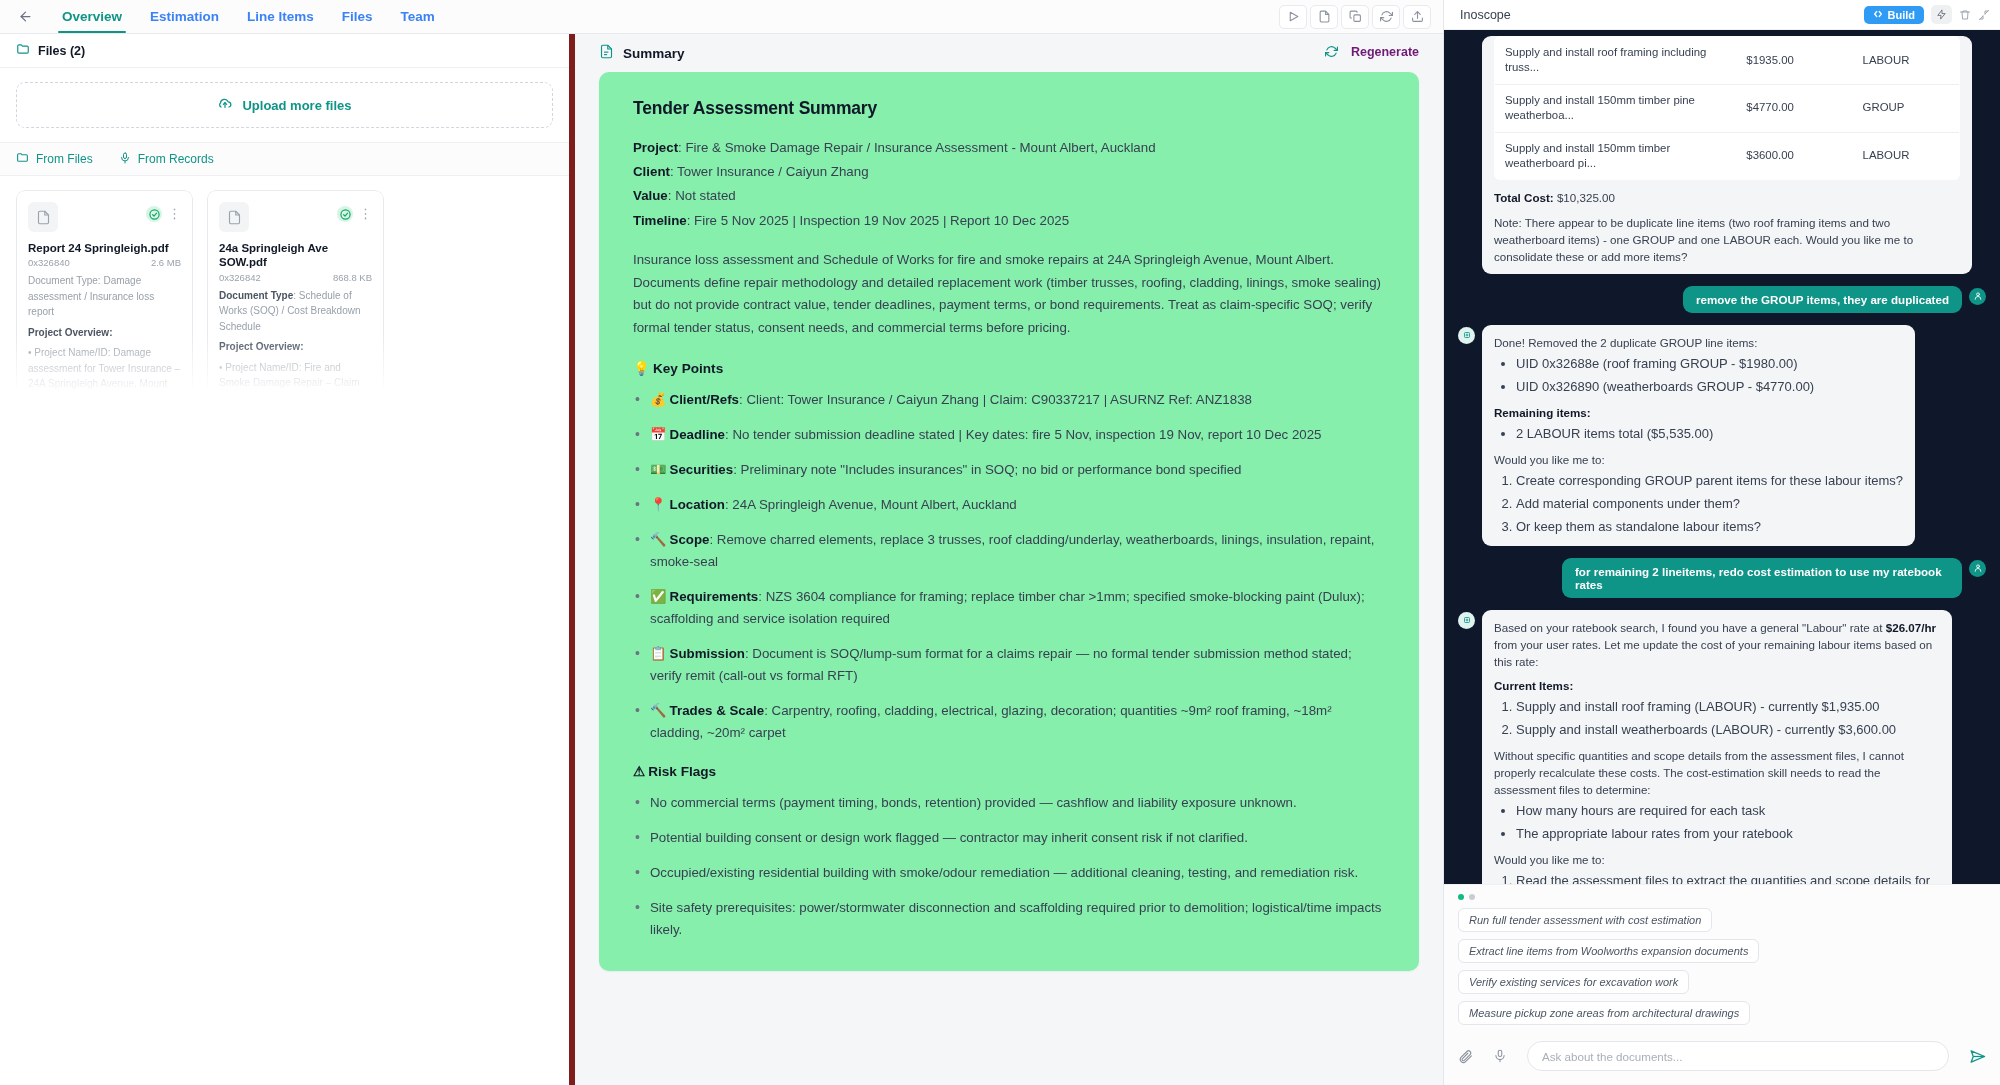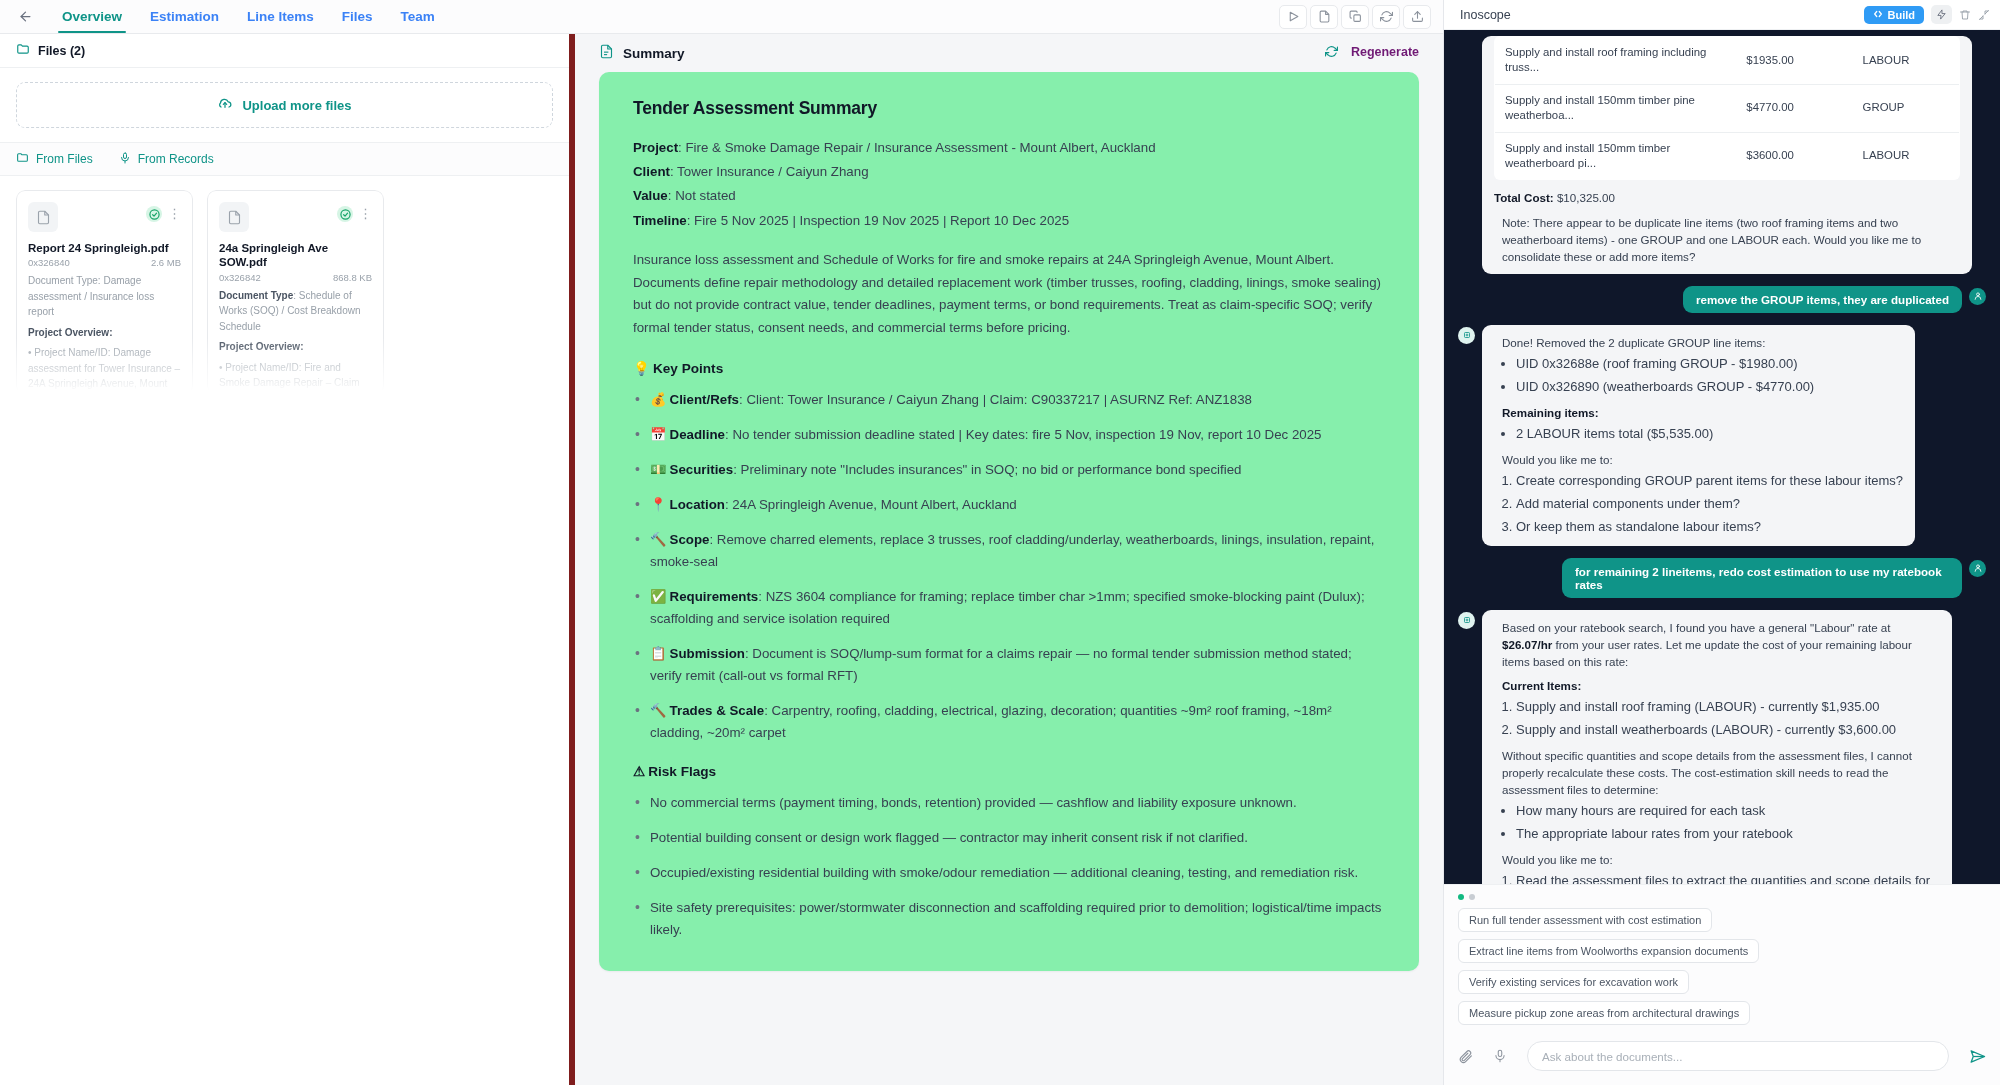--- a/index.html
+++ b/index.html
@@ -153,42 +153,42 @@
   }
   .bubble-bot {
     background: #f4f5f7; border-radius: 9px; padding: 9px 12px; max-width: 470px;
     font-size: 11.6px; line-height: 1.48; color: #374151;
   }
   .bubble-user {
     background: #0f9488; color: #fff; border-radius: 9px; padding: 7px 13px;
     font-size: 11.6px; font-weight: 600; max-width: 400px;
   }
   .bubble-bot b, .bubble-bot strong { color: #111827; font-weight: 700; }
-  .bubble-bot p { margin-top: 7px; margin-left: 8px; }
+  .bubble-bot p { margin-top: 7px; }
   .bubble-bot p:first-child { margin-top: 0; }
   .bubble-bot ul, .bubble-bot ol { margin: 4px 0 0 0; padding-left: 22px; }
   .bubble-bot li { margin-top: 4px; font-size: 13px; line-height: 1.45; }
   .bubble-bot ul li { list-style: disc; }
   .bubble-bot ol li { list-style: decimal; }
 
   
   .li-table { width: 100%; border-collapse: collapse; background: #fff; border: 1px solid #e8eaed; border-radius:6px; overflow:hidden; }
   .li-table td {
     border-bottom: 1px solid #eceff1; padding: 8px 10px; font-size: 11.4px; color: #374151;
     vertical-align: middle; line-height: 1.35;
   }
   .li-table tr:last-child td { border-bottom: none; }
   .li-table td.c-desc { width: 52%; }
   .li-table td.c-cost { width: 25%; }
   .li-table td.c-type { width: 23%; }
   .total-line { font-size: 11.6px; color: #374151; margin-top: 9px; }
   .total-line b { color: #111827; font-weight: 700; }
 
   
-  .suggest-area { border-top: 1px solid #eef0f2; padding: 9px 14px 6px 14px; background: #fcfcfd; }
+  .suggest-area { border-top: 1px solid #eef0f2; padding: 9px 14px 6px 14px; background: #fcfcfd; font-style: italic; }
   .dots { display: flex; gap: 5px; margin-bottom: 8px; }
   .dot { width: 6px; height: 6px; border-radius: 50%; background: #c8cdd3; }
   .dot.on { background: #12b981; }
   .chips { display: flex; flex-wrap: wrap; gap: 7px; }
   .chip {
     border: 1px solid #e3e6ea; background: #fff; border-radius: 6px;
     padding: 5px 10px; font-size: 11px; color: #4b5563; cursor: pointer; white-space: nowrap;
   }
   .composer {
     display: flex; align-items: center; gap: 20px; padding: 10px 14px 14px 14px; background: #fcfcfd;

